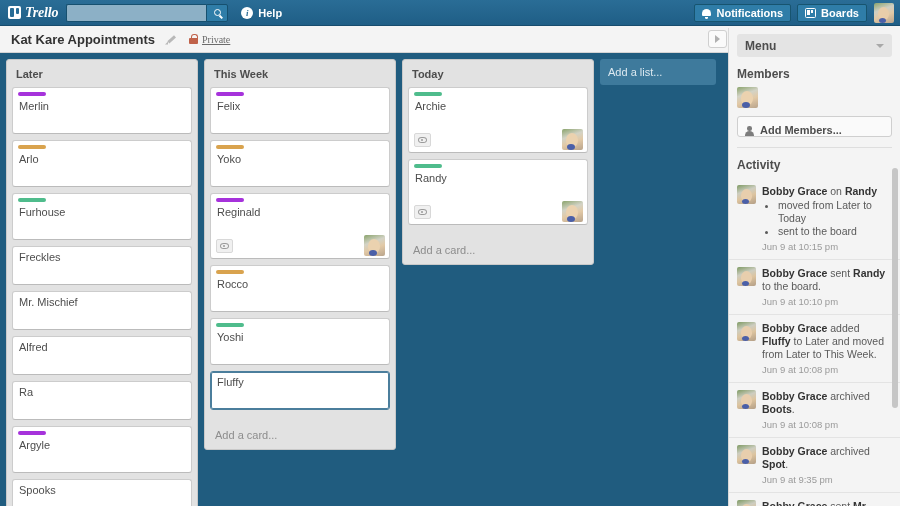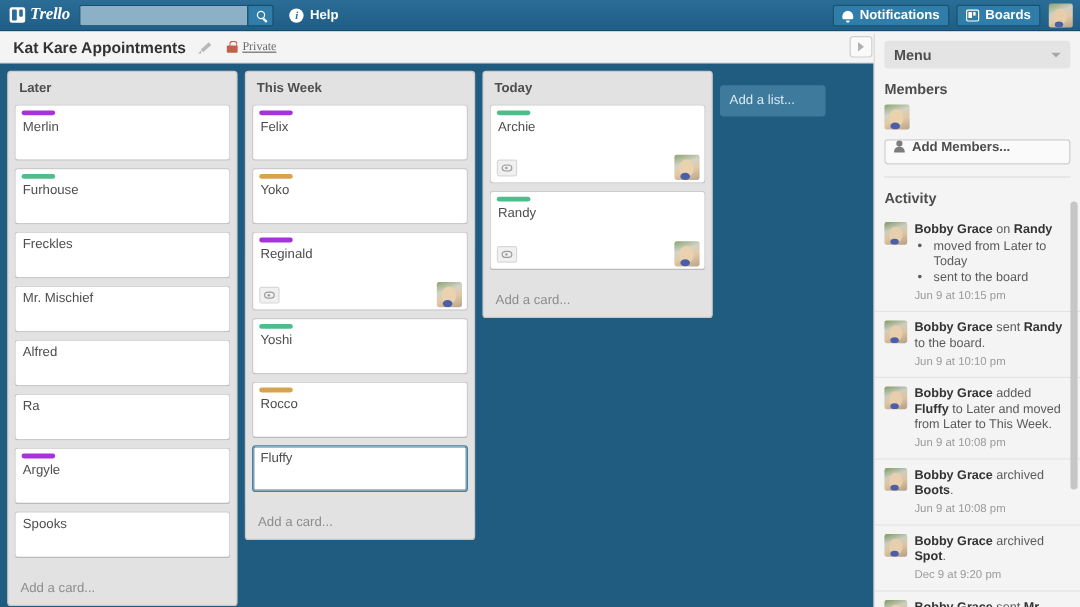--- a/index.html
+++ b/index.html
@@ -236,23 +236,23 @@
     background: #ebd2af;
   }
   .card-avatar:after {
     content: ""; position: absolute; left: 5px; bottom: 0;
     width: 8px; height: 6px; background: #4a5fa8; border-radius: 50%;
   }
   .add-card {
     font-size: 11px; color: #8d8d8d; padding: 4px 5px 3px 5px; cursor: pointer; margin-top: 15px;
   }
   #add-list {
-    width: 88px; background: #3e7a9c; border-radius: 3px;
+    width: 116px; background: #3e7a9c; border-radius: 3px;
     color: #dce9f0; font-size: 11px; padding: 7px 8px;
-    flex: none; cursor: pointer; margin-top: 12px;
+    flex: none; cursor: pointer; margin-top: 0px;
   }
 
   
   #sidebar {
     position: absolute; top: 28px; right: 0; width: 172px; height: 478px;
     background: #f4f4f4; border-left: 1px solid #d9d9d9;
     overflow: hidden;
   }
   #menu-header {
     margin: 6px 8px 0 8px; height: 23px;
@@ -281,21 +281,21 @@
     width: 12px; height: 14px; border-radius: 50% 50% 45% 45%;
     background: #ebd2af;
   }
   .member-avatar:after {
     content: ""; position: absolute; left: 5px; bottom: 0;
     width: 8px; height: 6px; background: #4a5fa8; border-radius: 50%;
   }
   #add-members-btn {
     margin: 0 8px; height: 21px;
     background: #fafafa; border: 1px solid #cfcfcf; border-radius: 3px;
-    display: flex; align-items: flex-start; gap: 6px; padding: 0 7px;
+    display: flex; align-items: flex-end; gap: 6px; padding: 0 7px;
     cursor: pointer;
   }
   .icon-person {
     width: 9px; height: 10px; position: relative; flex: none;
   }
   .icon-person:before {
     content: ""; position: absolute; left: 2.2px; top: 0;
     width: 4.5px; height: 4.5px; border-radius: 50%; background: #7d7d7d;
   }
   .icon-person:after {
@@ -391,20 +391,26 @@
       <div class="list">
         <div class="list-header">Later</div>
         <div class="card">
           <div class="card-labels">
             <span class="label-chip" style="background: rgb(166, 50, 219);"></span>
           </div>
           <div class="card-title">Merlin</div>
         </div>
         <div class="card">
           <div class="card-labels">
+            <span class="label-chip" style="background: rgb(217, 163, 78);"></span>
+          </div>
+          <div class="card-title">Arlo</div>
+        </div>
+        <div class="card">
+          <div class="card-labels">
             <span class="label-chip" style="background: rgb(79, 188, 140);"></span>
           </div>
           <div class="card-title">Furhouse</div>
         </div>
         <div class="card">
           <div class="card-title">Freckles</div>
         </div>
         <div class="card">
           <div class="card-title">Mr. Mischief</div>
         </div>
@@ -446,29 +452,29 @@
           <div class="card-title">Reginald</div>
           <div class="card-badges">
             <span class="badge-eye">
               <span class="eye-glyph"></span>
             </span>
             <span class="card-avatar"></span>
           </div>
         </div>
         <div class="card">
           <div class="card-labels">
+            <span class="label-chip" style="background: rgb(217, 163, 78);"></span>
+          </div>
+          <div class="card-title">Rocco</div>
+        </div>
+        <div class="card">
+          <div class="card-labels">
             <span class="label-chip" style="background: rgb(79, 188, 140);"></span>
           </div>
           <div class="card-title">Yoshi</div>
-        </div>
-        <div class="card">
-          <div class="card-labels">
-            <span class="label-chip" style="background: rgb(217, 163, 78);"></span>
-          </div>
-          <div class="card-title">Rocco</div>
         </div>
         <div class="card selected">
           <div class="card-title">Fluffy</div>
         </div>
         <div class="add-card">Add a card...</div>
       </div>
       <div class="list">
         <div class="list-header">Today</div>
         <div class="card">
           <div class="card-labels">
@@ -543,21 +549,21 @@
         <div class="act-avatar"></div>
         <div class="act-body">
           <div class="act-text"><b>Bobby Grace</b> archived <b>Boots</b>.</div>
           <div class="act-time">Jun 9 at 10:08 pm</div>
         </div>
       </div>
       <div class="activity-item">
         <div class="act-avatar"></div>
         <div class="act-body">
           <div class="act-text"><b>Bobby Grace</b> archived <b>Spot</b>.</div>
-          <div class="act-time">Dec 9 at 9:20 pm</div>
+          <div class="act-time">Jun 9 at 9:35 pm</div>
         </div>
       </div>
       <div class="activity-item">
         <div class="act-avatar"></div>
         <div class="act-body">
           <div class="act-text"><b>Bobby Grace</b> sent <b>Mr. Mischief</b> to the board.</div>
         </div>
       </div>
     </div>
   <div id="sb-scrollbar"></div>

